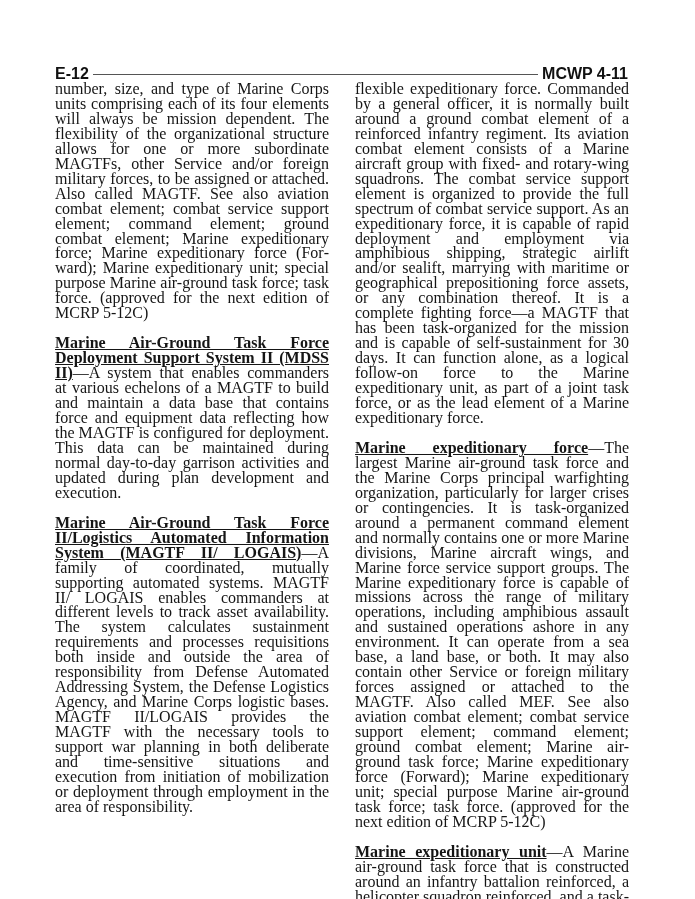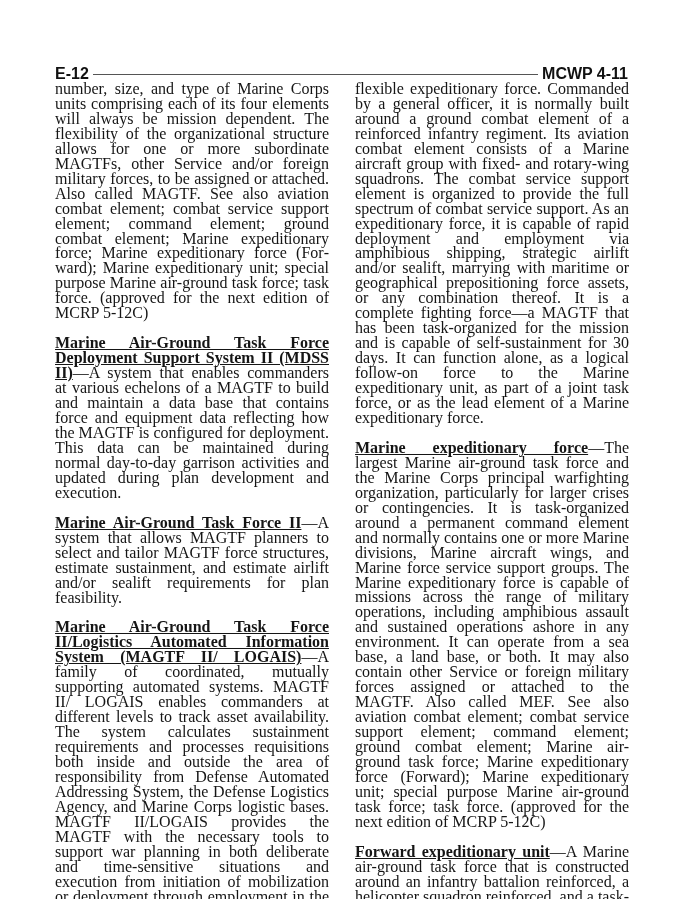--- a/index.html
+++ b/index.html
@@ -29,28 +29,25 @@
   <span class="rule"></span>
   <span>MCWP 4-11</span>
 </div>
 
 <div class="col left">
   <p class="entry">number, size, and type of Marine Corps units comprising each of its four elements will always be mission dependent. The flexibility of the organizational structure allows for one or more subordinate MAGTFs, other Service and/or for­eign military forces, to be assigned or attached. Also called MAGTF. See also aviation combat el­ement; combat service support element; command element; ground combat element; Marine expedi­tionary force; Marine expeditionary force (For­ward); Marine expeditionary unit; special purpose Marine air-ground task force; task force. (ap­proved for the next edition of MCRP 5-12C)</p>
   <p class="entry">
     <span class="term">Marine Air-Ground Task Force Deployment Support System II (MDSS II)</span><span>—A system that enables commanders at various echelons of a MAGTF to build and maintain a data base that contains force and equipment data reflecting how the MAGTF is configured for deployment. This data can be maintained during normal day-to-day garrison activities and updated during plan devel­opment and execution.</span>
   </p>
   <p class="entry">
-    <span class="term">Marine Air-Ground Task Force II</span><span>—A system that allows MAGTF planners to select and tailor MAGTF force structures, estimate sustainment, and estimate airlift and/or sealift requirements for plan feasibility.</span>
-  </p>
-  <p class="entry">
     <span class="term">Marine Air-Ground Task Force II/Logistics Automated Information System (MAGTF II/ LOGAIS)</span><span>—A family of coordinated, mutually supporting automated systems. MAGTF II/ LOGAIS enables commanders at different levels to track asset availability. The system calculates sustainment requirements and processes requisi­tions both inside and outside the area of responsi­bility from Defense Automated Addressing System, the Defense Logistics Agency, and Marine Corps logistic bases. MAGTF II/LOGAIS provides the MAGTF with the necessary tools to support war planning in both deliberate and time-sensitive situations and execution from initiation of mobilization or deployment through employ­ment in the area of responsibility.</span>
   </p>
 </div>
 
 <div class="col right">
   <p class="entry">flexible expeditionary force. Commanded by a general officer, it is normally built around a ground combat element of a reinforced infantry regiment. Its aviation combat element consists of a Marine aircraft group with fixed- and rotary-wing squadrons. The combat service support ele­ment is organized to provide the full spectrum of combat service support. As an expeditionary force, it is capable of rapid deployment and em­ployment via amphibious shipping, strategic air­lift and/or sealift, marrying with maritime or geographical prepositioning force assets, or any combination thereof. It is a complete fighting force—a MAGTF that has been task-organized for the mission and is capable of self-sustainment for 30 days. It can function alone, as a logical fol­low-on force to the Marine expeditionary unit, as part of a joint task force, or as the lead element of a Marine expeditionary force.</p>
   <p class="entry">
     <span class="term">Marine expeditionary force</span><span>—The largest Marine air-ground task force and the Marine Corps principal warfighting organization, particu­larly for larger crises or contingencies. It is task-organized around a permanent command element and normally contains one or more Marine divi­sions, Marine aircraft wings, and Marine force service support groups. The Marine expeditionary force is capable of missions across the range of military operations, including amphibious assault and sustained operations ashore in any environ­ment. It can operate from a sea base, a land base, or both. It may also contain other Service or for­eign military forces assigned or attached to the MAGTF. Also called MEF. See also aviation combat element; combat service support element; command element; ground combat element; Marine air-ground task force; Marine expedition­ary force (Forward); Marine expeditionary unit; special purpose Marine air-ground task force; task force. (approved for the next edition of MCRP 5-12C)</span>
   </p>
   <p class="entry">
-    <span class="term">Forward expeditionary unit</span><span>—A Marine air-ground task force that is constructed around an in­fantry battalion reinforced, a helicopter squadron reinforced, and a task-organized combat service support element. It normally fulfills Marine Corps forward sea-based deployment requirements. The Marine expeditionary unit provides an immediate</span>
+    <span class="term">Marine expeditionary unit</span><span>—A Marine air-ground task force that is constructed around an in­fantry battalion reinforced, a helicopter squadron reinforced, and a task-organized combat service support element. It normally fulfills Marine Corps forward sea-based deployment requirements. The Marine expeditionary unit provides an immediate</span>
   </p>
 </div>
 
 </body></html>

